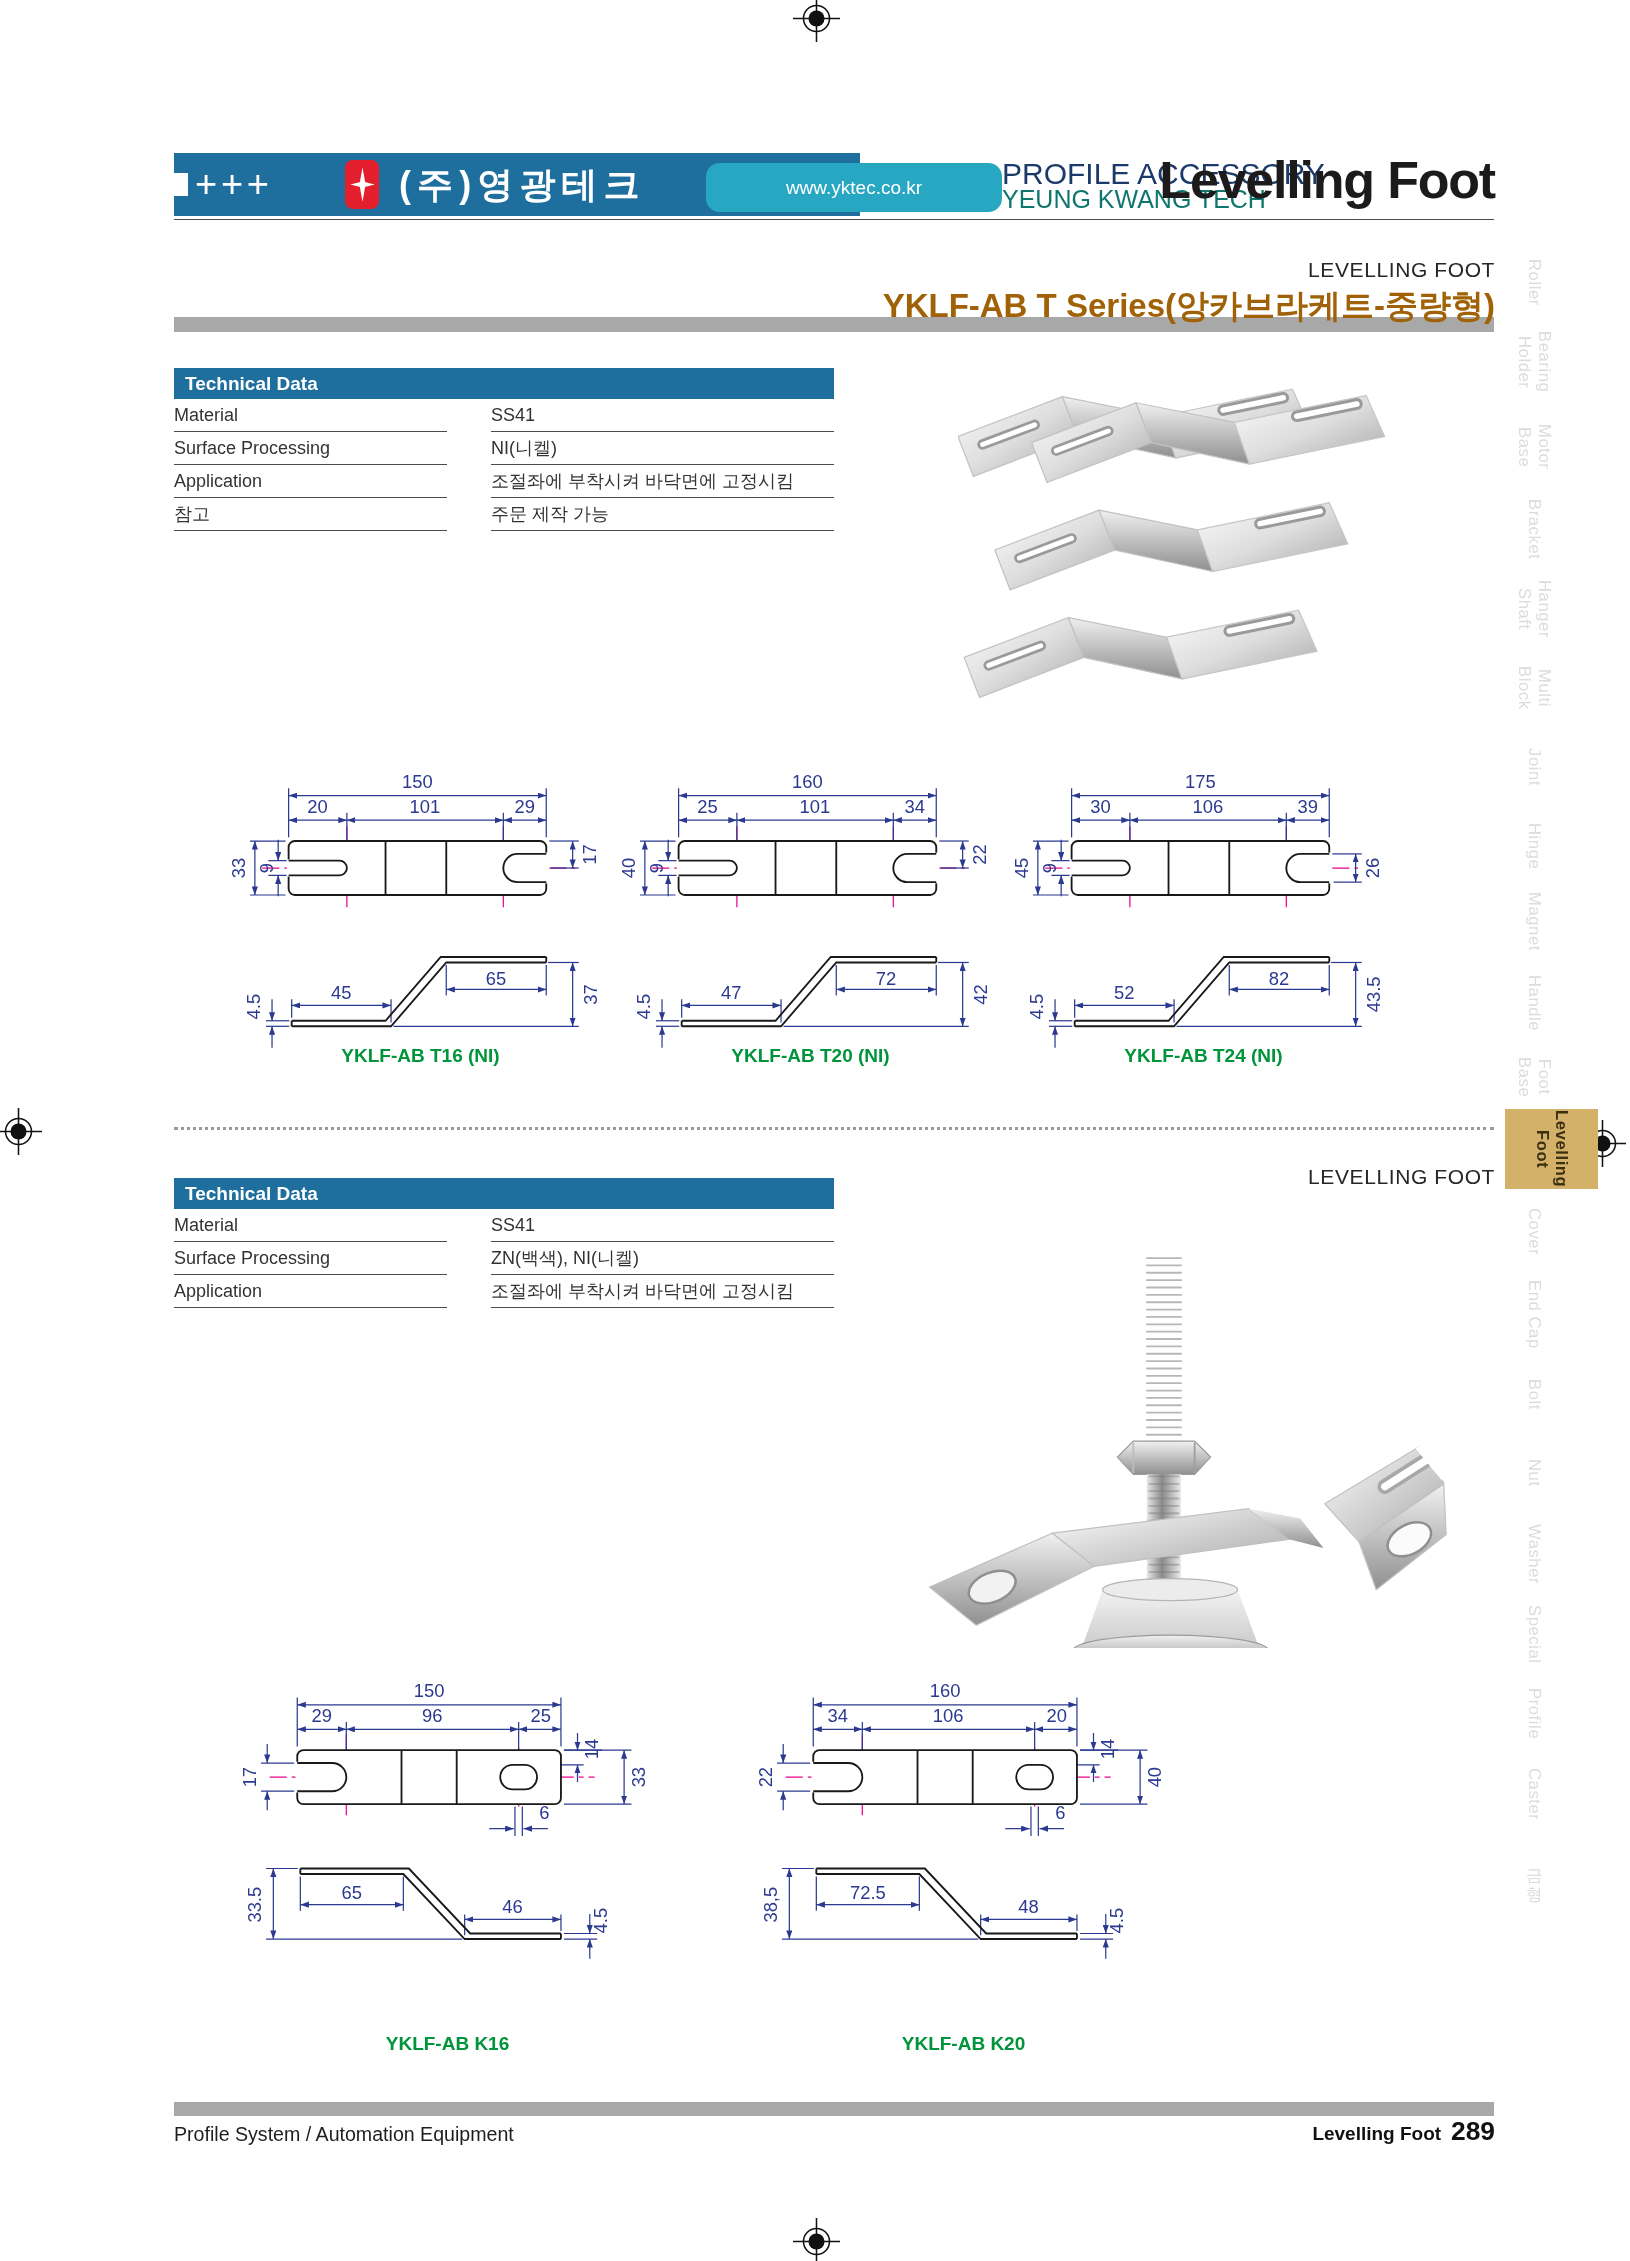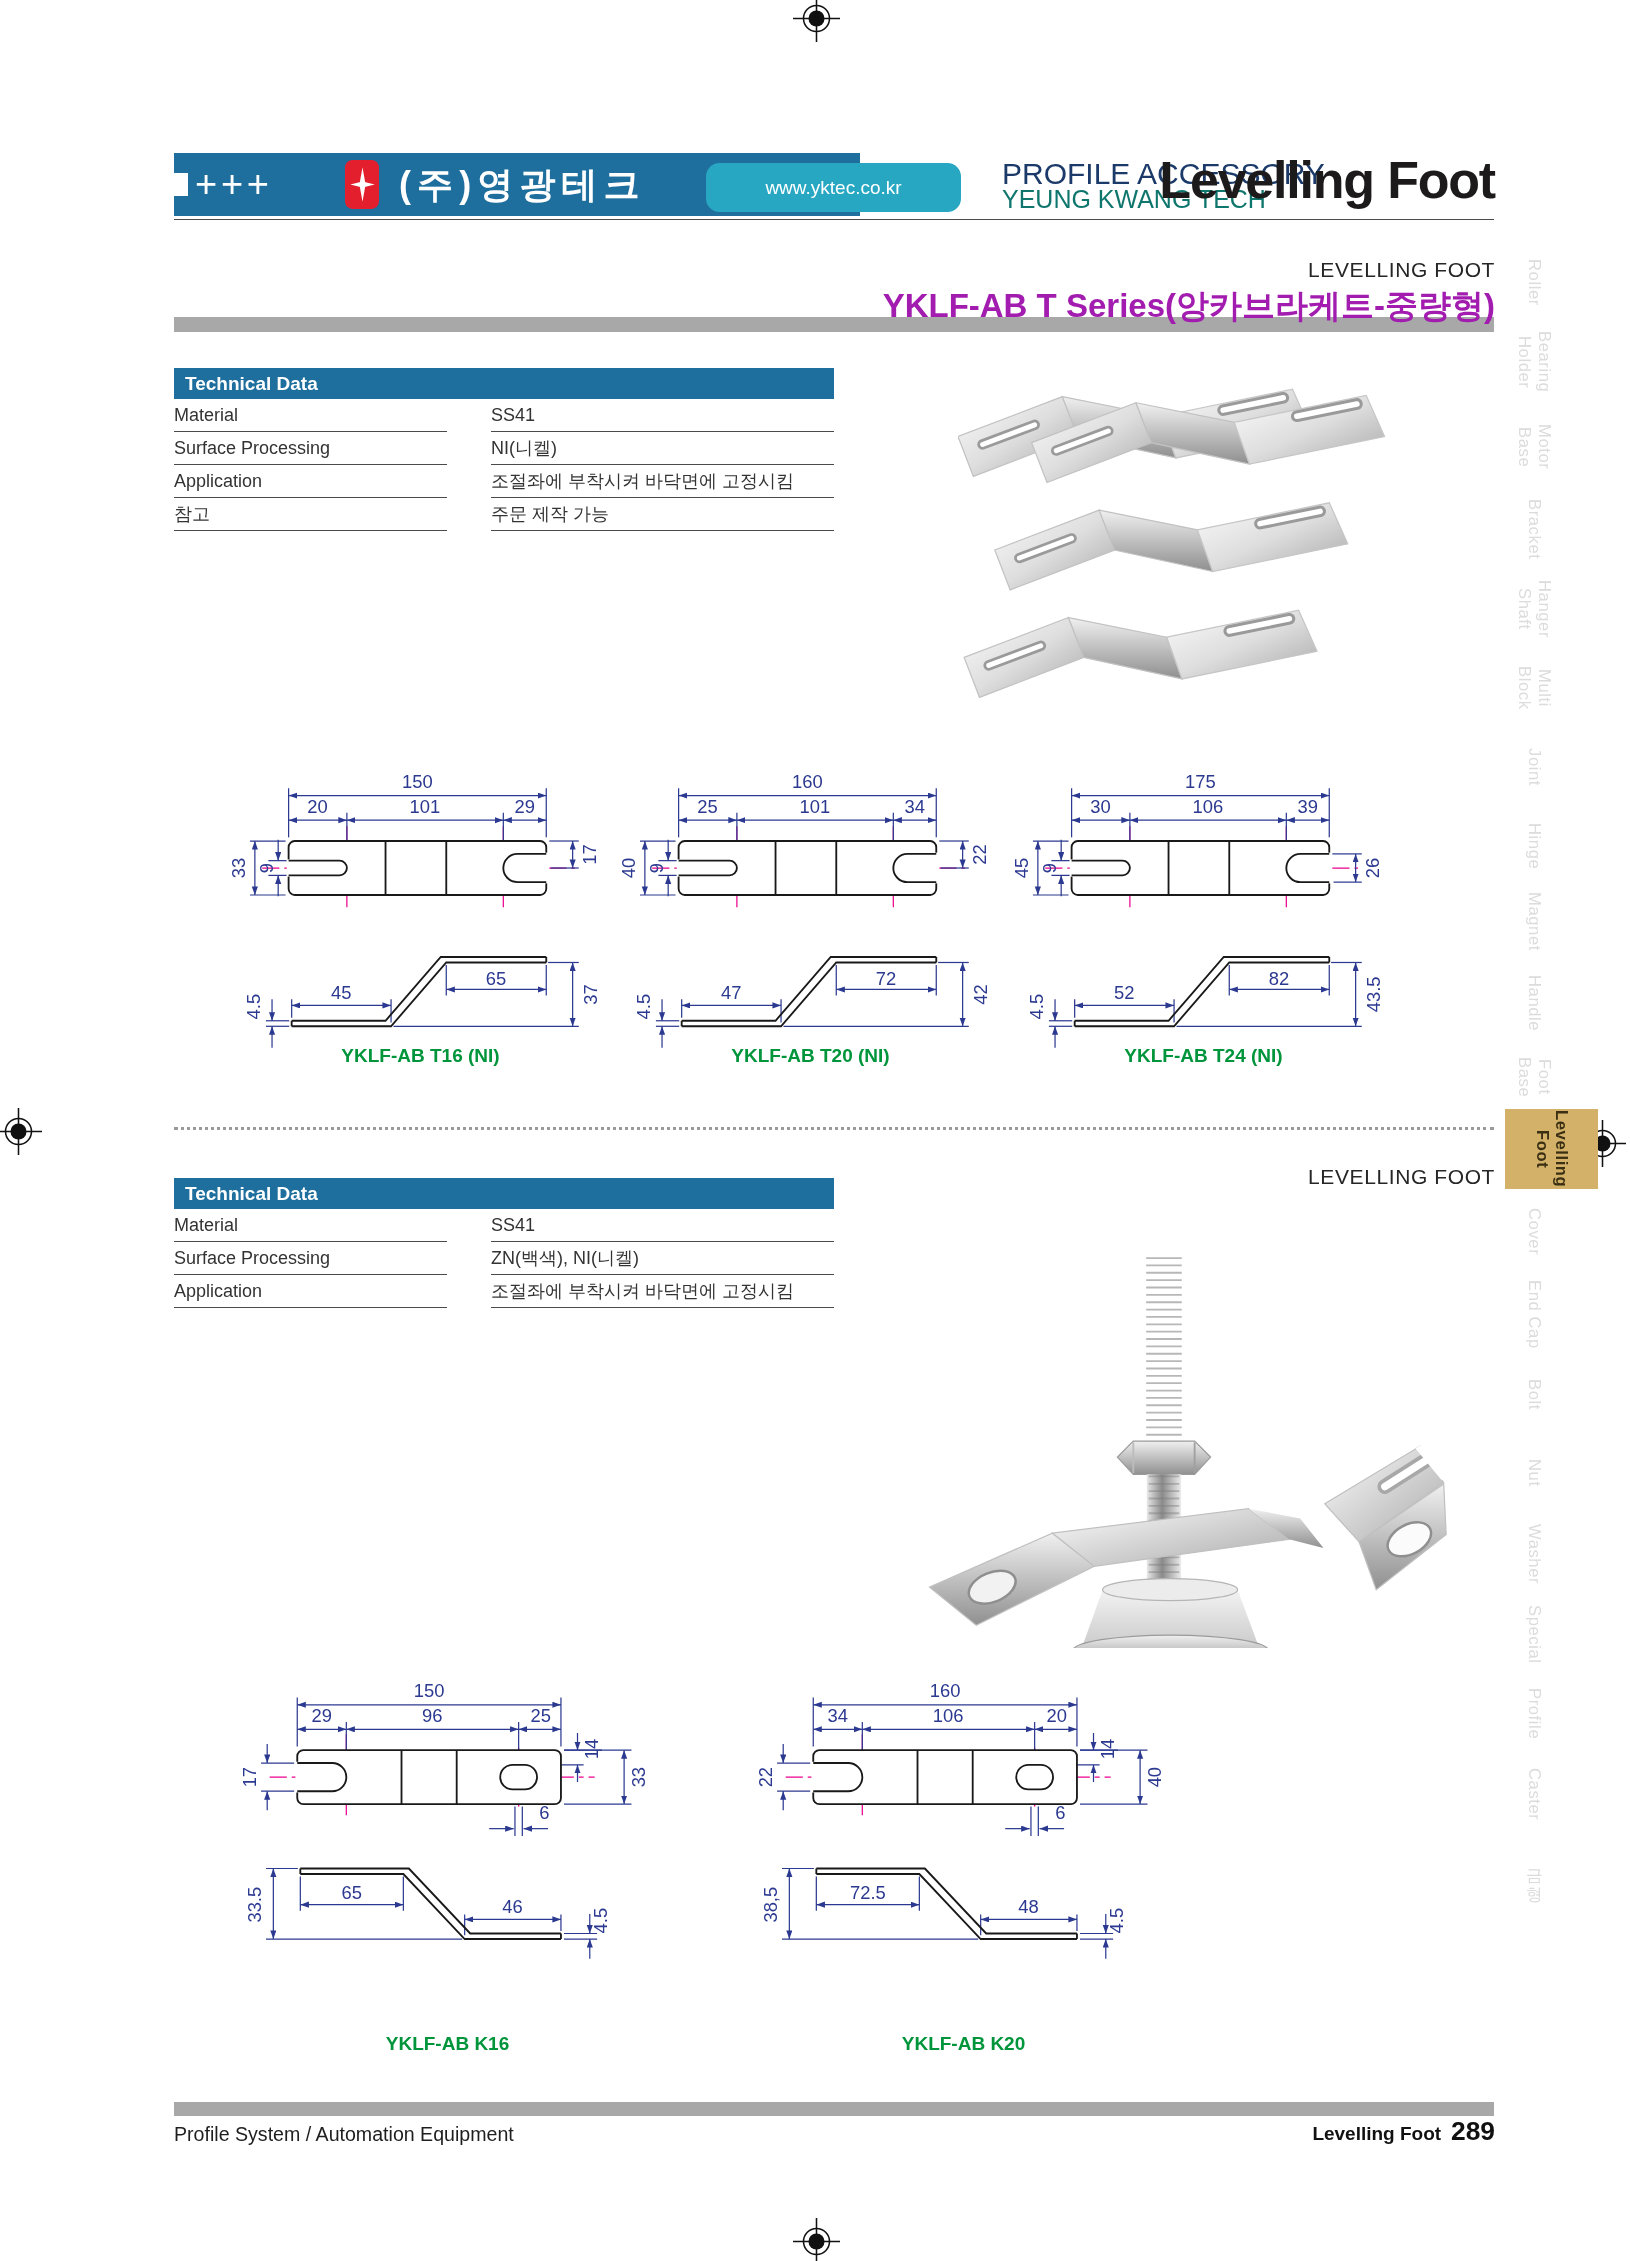--- a/index.html
+++ b/index.html
@@ -6,31 +6,31 @@
   #page{position:relative;width:1631px;height:2261px;background:#fff;overflow:hidden;
         font-family:"Liberation Sans",sans-serif;}
   .abs{position:absolute;}
 
   
   .banner{left:174px;top:153px;width:686px;height:63px;background:#1F6F9E;}
   .banner-notch{left:174px;top:173px;width:13.5px;height:23px;background:#fff;}
   .plus-marks{left:195px;top:153px;height:63px;line-height:63px;color:#fff;font-size:38px;letter-spacing:3.7px;}
   .logo{left:345px;top:160px;width:34px;height:49px;background:#E31E2D;border-radius:7.4px;display:flex;align-items:center;justify-content:center;}
   .company-kr{left:399px;top:153px;height:63px;line-height:64px;color:#fff;font-size:36px;font-weight:600;letter-spacing:6.1px;white-space:nowrap;}
-  .pill{left:706px;top:163px;width:255px;height:49px;background:#28A7C2;border-radius:13.5px;
+  .pill{left:706px;top:163px;width:296px;height:49px;background:#28A7C2;border-radius:13.5px;
         display:flex;align-items:center;justify-content:center;color:#fff;font-size:19px;}
   .cat-en{left:1002px;top:157px;font-size:30px;font-weight:400;color:#1B3A69;letter-spacing:0px;white-space:nowrap;}
   .comp-en{left:1002px;top:185px;font-size:25px;color:#0f766e;white-space:nowrap;}
   .page-title{right:136px;top:150px;font-size:52px;font-weight:700;color:#1c1a1a;letter-spacing:-1.2px;white-space:nowrap;}
   .header-rule{left:174px;top:219px;width:1320px;height:1.2px;background:#4a4a4a;}
   .gray-bar{left:174px;top:317px;width:1320px;height:14.7px;background:#A8A8A8;}
 
   
   .eyebrow{right:136px;font-size:21px;color:#262626;letter-spacing:0.6px;white-space:nowrap;}
-  .series-title{right:136px;font-size:33px;font-weight:700;color:#a21caf;white-space:nowrap;}
+  .series-title{right:136px;font-size:33px;font-weight:700;color:#a16207;white-space:nowrap;}
 
   
   .ttable{width:660px;}
   .thead{height:31px;line-height:31px;background:#1F6F9E;color:#fff;font-size:19px;font-weight:700;padding-left:11px;}
   .trow{display:grid;grid-template-columns:273px 1fr;column-gap:21px;gap:44px;}
   .trow > div{height:32px;line-height:33px;border-bottom:1.5px solid #4a4a4a;font-size:18px;color:#333;
               white-space:nowrap;overflow:hidden;}
 
   
   svg .cl{stroke:#EC008C;stroke-width:2;fill:none;stroke-dasharray:28 8 8 8;}

